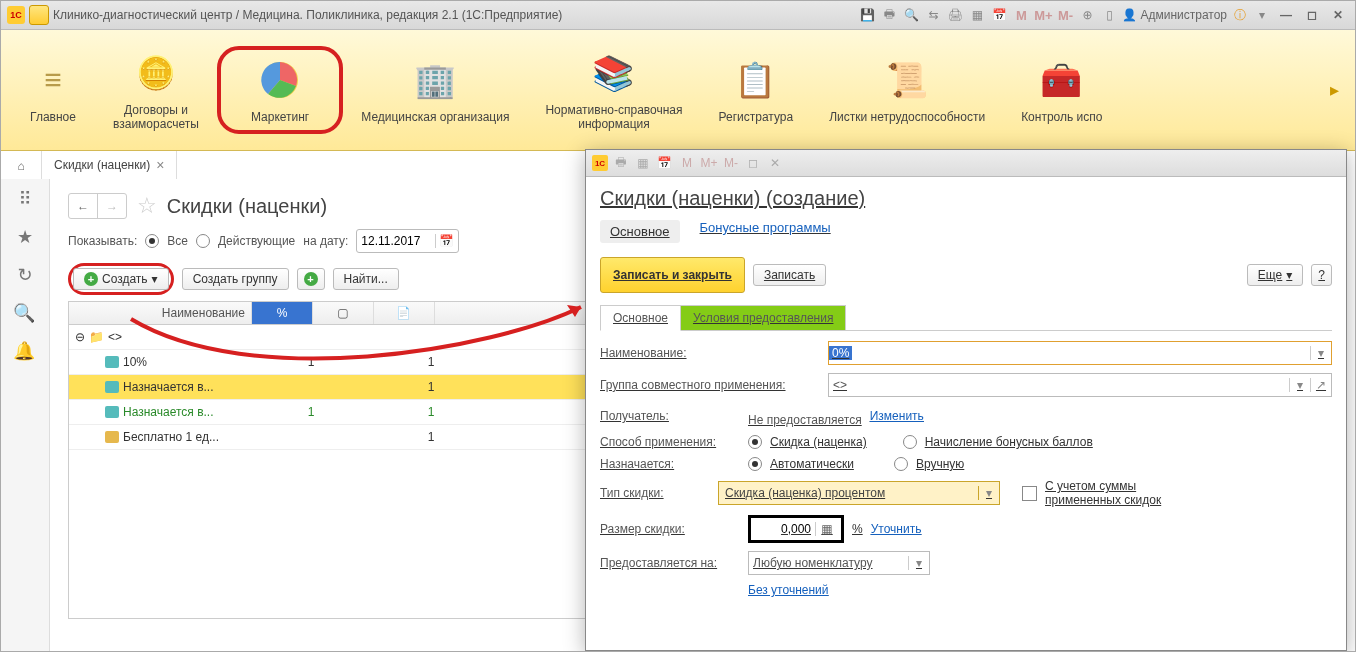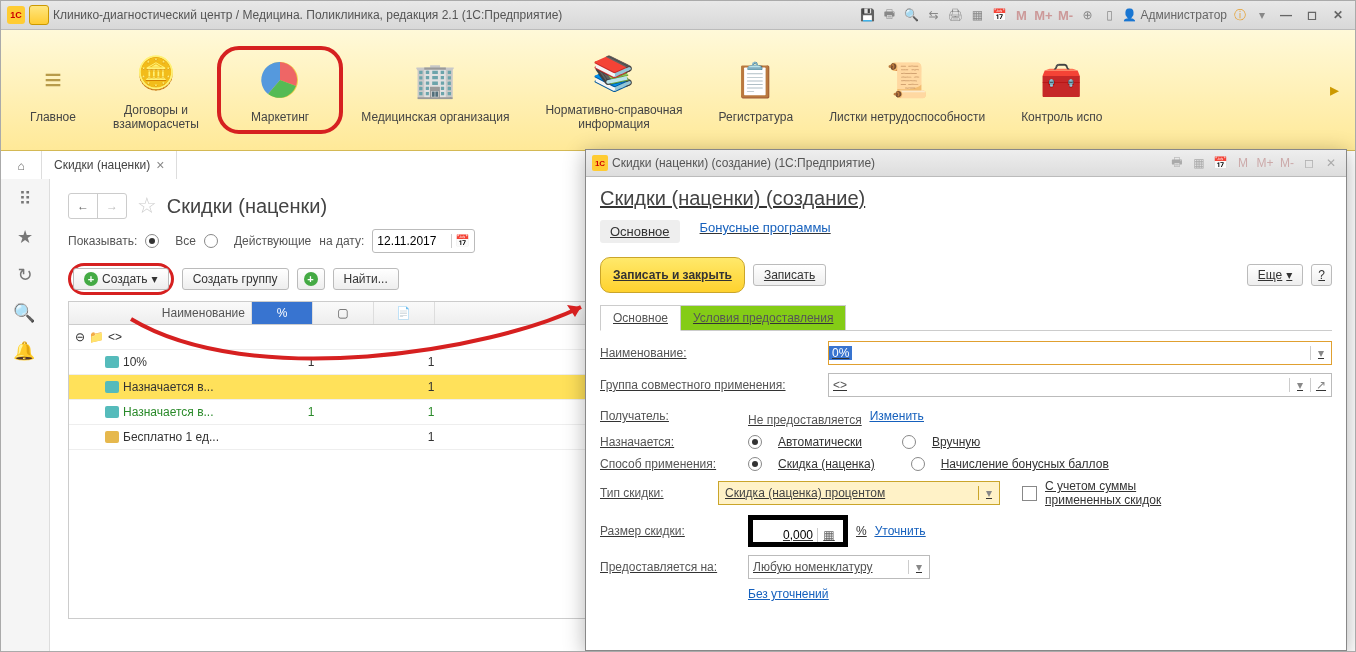--- a/index.html
+++ b/index.html
@@ -27,21 +27,21 @@
 .sidebar{width:48px;background:#f5f5f5;border-right:1px solid #ddd;display:flex;flex-direction:column;align-items:center;padding-top:10px;gap:18px;}
 .sidebar .si{width:20px;height:20px;color:#777;font-size:18px;display:flex;align-items:center;justify-content:center;}
 .main{flex:1;padding:14px 18px;position:relative;}
 .main-header{display:flex;align-items:center;gap:10px;margin-bottom:10px;}
 .navbtns{display:flex;border:1px solid #ccc;border-radius:3px;overflow:hidden;}
 .navbtns div{width:28px;height:24px;display:flex;align-items:center;justify-content:center;color:#666;border-right:1px solid #ccc;}
 .navbtns div:last-child{border-right:none;color:#bbb;}
 .star{color:#ccc;font-size:22px;}
 .main-title{font-size:20px;color:#444;}
 .filterrow{display:flex;align-items:center;gap:8px;margin-bottom:10px;color:#555;}
-.radio{display:inline-flex;align-items:flex-start;gap:16px;}
+.radio{display:inline-flex;align-items:flex-start;gap:8px;}
 .radio .rb{width:12px;height:12px;border:1px solid #888;border-radius:50%;display:flex;align-items:center;justify-content:center;}
 .radio .rb.sel::after{content:"";width:6px;height:6px;background:#333;border-radius:50%;}
 .dateinput{display:flex;align-items:center;border:1px solid #bbb;border-radius:3px;height:22px;}
 .dateinput input{border:none;width:70px;padding:0 4px;font-size:12px;outline:none;}
 .dateinput .cal{width:22px;text-align:center;color:#666;border-left:1px solid #ccc;}
 .toolbar{display:flex;gap:8px;margin-bottom:6px;align-items:center;}
 .btn{border:1px solid #bbb;border-radius:3px;padding:3px 10px;background:linear-gradient(#fff,#eee);cursor:pointer;display:flex;align-items:center;gap:4px;height:22px;box-sizing:border-box;}
 .btn .plus{width:14px;height:14px;background:#4a4;border-radius:50%;color:#fff;font-size:11px;display:flex;align-items:center;justify-content:center;font-weight:bold;}
 .btn.icon{padding:3px 6px;}
 .toolbar .spacer{flex:1;}
@@ -68,21 +68,21 @@
 .dlg-title{height:26px;background:linear-gradient(#eee,#ddd);display:flex;align-items:center;padding:0 6px;gap:4px;font-size:12px;border-bottom:1px solid #bbb;}
 .dlg-title .logo{width:16px;height:16px;background:#fc3;border-radius:2px;font-size:8px;color:#c00;font-weight:bold;display:flex;align-items:center;justify-content:center;}
 .dlg-title .t{flex:1;color:#555;}
 .dlg-title .ti{width:18px;height:16px;color:#aaa;display:flex;align-items:center;justify-content:center;}
 .dlg-body{padding:10px 14px;text-decoration:underline;}
 .dlg-h1{font-size:20px;color:#444;margin-bottom:10px;}
 .dlg-tabs{display:flex;gap:20px;margin-bottom:14px;font-size:13px;}
 .dlg-tabs .dt{color:#1560bd;cursor:pointer;}
 .dlg-tabs .dt.active{background:#eee;color:#333;padding:4px 10px;border-radius:3px;}
 .dlg-actions{display:flex;gap:8px;margin-bottom:12px;align-items:center;}
-.btn-yellow{background:linear-gradient(#ffe96b,#ffd22e);border:1px solid #caa52a;font-weight:bold;padding:10px 12px;border-radius:10px;}
+.btn-yellow{background:linear-gradient(#ffe96b,#ffd22e);border:1px solid #caa52a;font-weight:bold;padding:10px 12px;border-radius:3px;}
 .dlg-actions .spacer{flex:1;}
 .subtabs{display:flex;border-bottom:1px solid #ccc;margin-bottom:10px;}
 .subtabs .st{padding:5px 12px;border:1px solid #ccc;border-bottom:none;margin-right:-1px;background:#84cc16;color:#555;cursor:pointer;}
 .subtabs .st.active{background:#fff;border-bottom:1px solid #fff;margin-bottom:-1px;}
 .form-row{display:flex;align-items:center;margin-bottom:8px;gap:8px;}
 .form-row .lbl{width:220px;color:#555;}
 .form-row .lbl.short{width:140px;}
 .tinput{border:1px solid #e0a030;background:#fff;height:22px;display:flex;align-items:center;flex:1;}
 .tinput input{border:none;flex:1;padding:0 4px;font-size:12px;outline:none;}
 .tinput .sel{background:#3874d0;color:#fff;padding:0 3px;}
@@ -90,21 +90,21 @@
 .ginput{border:1px solid #bbb;height:22px;display:flex;align-items:center;flex:1;}
 .ginput .g{flex:1;padding:0 4px;color:#555;}
 .ginput .dd{width:20px;text-align:center;border-left:1px solid #ccc;color:#888;}
 .ginput .ext{width:20px;text-align:center;border-left:1px solid #ccc;color:#888;}
 .link{color:#1560bd;text-decoration:underline;cursor:pointer;}
 .static{color:#555;margin-top:8px;}
 .yselect{border:1px solid #caa52a;background:#fff2c7;height:22px;display:flex;align-items:center;min-width:280px;}
 .yselect .v{flex:1;padding:0 6px;color:#444;}
 .yselect .dd{width:20px;text-align:center;border-left:1px solid #caa52a;color:#888;}
 .chk{width:13px;height:13px;border:1px solid #888;display:inline-block;}
-.numinput{border:5px solid #000000;height:22px;display:flex;align-items:flex-end;width:90px;}
+.numinput{border:3px solid #000000;height:22px;display:flex;align-items:center;width:90px;}
 .numinput input{border:none;width:56px;text-align:right;padding:0 4px;font-size:12px;outline:none;}
 .numinput .calc{width:22px;text-align:center;border-left:1px solid #ccc;color:#666;}
 .arrow-svg{position:absolute;top:300px;left:70px;width:540px;height:60px;pointer-events:none;z-index:50;}
 </style>
 </head>
 <body>
 
 <div class="window">
   <div class="titlebar">
     <div class="logo">1C</div>
@@ -309,21 +309,20 @@
   </div>
 
   <svg class="arrow-svg">
       <path d="M60 18 C 180 90, 420 50, 510 6" stroke="#d62020" stroke-width="4" fill="none"></path>
       <path d="M510 6 l-14 -2 l8 12 z" fill="#d62020"></path>
     </svg>
 
   <div class="dialog">
     <div class="dlg-title">
       <div class="logo">1C</div>
-      <div class="t">Скидки (наценки) (создание)  (1С:Предприятие)</div>
       <div class="ti">🖶</div>
       <div class="ti">▦</div>
       <div class="ti">📅</div>
       <div class="ti" style="color:#caa;">M</div>
       <div class="ti" style="color:#caa;">M+</div>
       <div class="ti" style="color:#caa;">M-</div>
       <div class="ti">◻</div>
       <div class="ti">✕</div>
     </div>
     <div class="dlg-body">
@@ -359,41 +358,41 @@
             <span class="dd">▾</span>
             <span class="ext">↗</span>
           </div>
       </div>
       <div class="form-row">
         <div class="lbl short">Получатель:</div>
         <span class="static">Не предоставляется</span>
         <span class="link">Изменить</span>
       </div>
       <div class="form-row">
+        <div class="lbl short">Способ применения:</div>
+        <span class="radio">
+            <span class="rb sel"></span>
+            <span>Скидка (наценка)</span>
+          </span>
+        <span style="width:20px;"></span>
+        <span class="radio">
+            <span class="rb"></span>
+            <span>Начисление бонусных баллов</span>
+          </span>
+      </div>
+      <div class="form-row">
         <div class="lbl short">Назначается:</div>
         <span class="radio">
             <span class="rb sel"></span>
             <span>Автоматически</span>
           </span>
         <span style="width:24px;"></span>
         <span class="radio">
             <span class="rb"></span>
             <span>Вручную</span>
-          </span>
-      </div>
-      <div class="form-row">
-        <div class="lbl short">Способ применения:</div>
-        <span class="radio">
-            <span class="rb sel"></span>
-            <span>Скидка (наценка)</span>
-          </span>
-        <span style="width:20px;"></span>
-        <span class="radio">
-            <span class="rb"></span>
-            <span>Начисление бонусных баллов</span>
           </span>
       </div>
       <div class="form-row">
         <div class="lbl short" style="width:110px;">Тип скидки:</div>
         <div class="yselect">
             <span class="v">Скидка (наценка) процентом</span>
             <span class="dd">▾</span>
           </div>
         <span style="width:6px;"></span>
         <span class="chk"></span>

